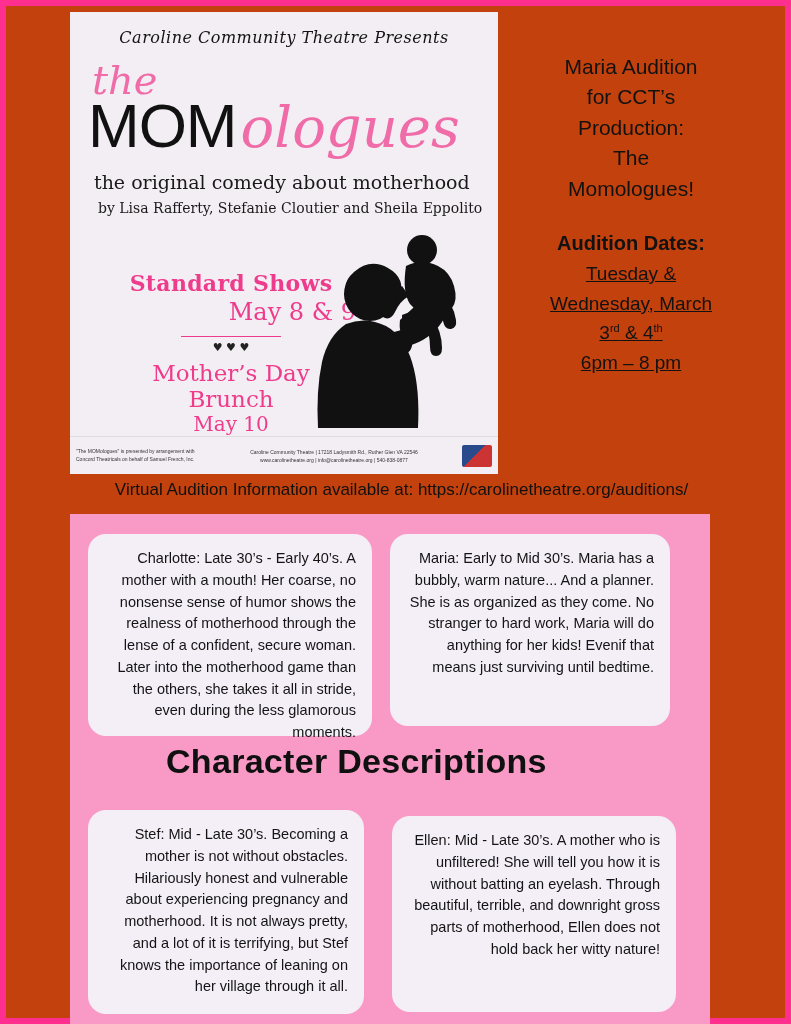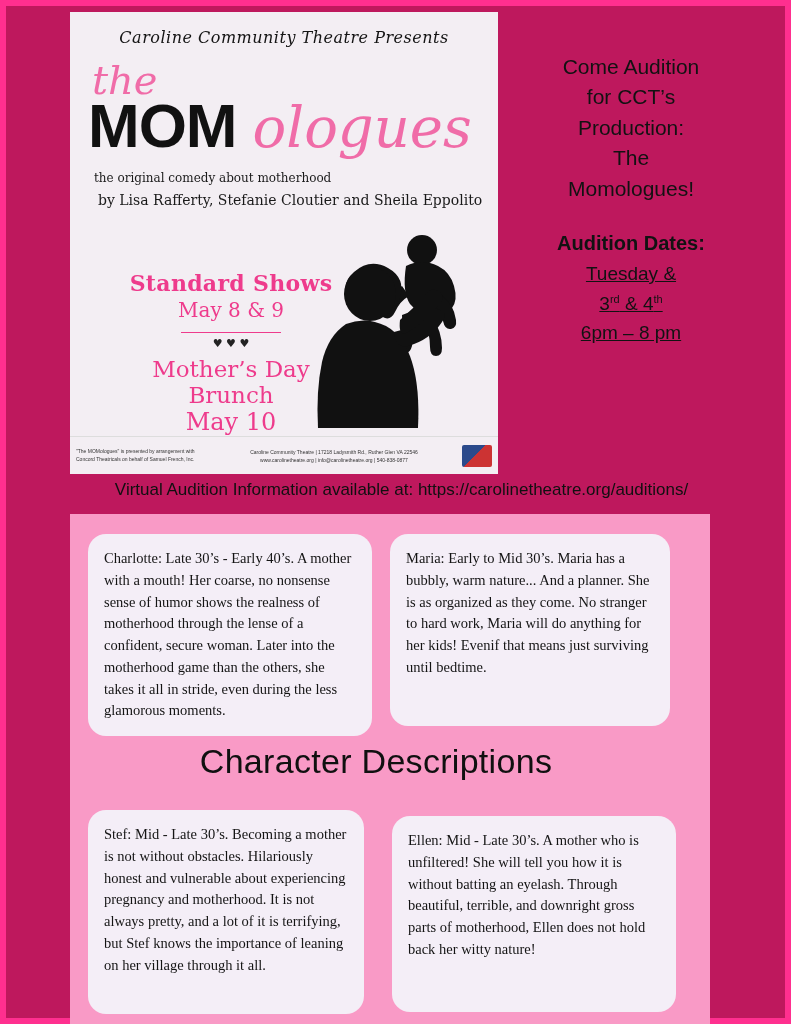--- a/index.html
+++ b/index.html
@@ -11,21 +11,21 @@
     height: 1024px;
     background: #ff4b9b;
     font-family: "Liberation Sans", sans-serif;
     overflow: hidden;
     position: relative;
   }
   .page {
     position: relative;
     width: 791px;
     height: 1024px;
-    background: #be185d;
+    background: #c2410c;
     box-sizing: border-box;
     border: 6px solid #ff2f8f;
   }
 
   
   .poster {
     position: absolute;
     left: 64px;
     top: 6px;
     width: 428px;
@@ -50,38 +50,38 @@
     color: #f06ca8;
     margin: 10px 0 -8px 22px;
   }
   .title-row {
     margin-left: 18px;
     display: flex;
     align-items: baseline;
   }
   .title-mom {
     font-family: "Liberation Sans", sans-serif;
-    font-weight: bold;
+    font-weight: normal;
     font-size: 62px;
     letter-spacing: -1px;
     color: #111;
     line-height: 1;
     position: relative;
   }
   .title-ologues {
     font-family: "DejaVu Serif", serif;
     font-style: italic;
     font-size: 56px;
     color: #f06ca8;
     line-height: 1;
-    margin-left: 16px;
+    margin-left: 4px;
   }
   .poster-sub {
     font-family: "DejaVu Serif", serif;
-    font-size: 12px;
+    font-size: 19px;
     color: #1a1a1a;
     margin: 14px 0 7px 24px;
   }
   .poster-authors {
     font-family: "DejaVu Serif", serif;
     font-size: 14px;
     color: #1a1a1a;
     margin: 6px 0 0 28px;
   }
   .shows {
@@ -92,39 +92,40 @@
     text-align: center;
     color: #ee3b8c;
     font-family: "DejaVu Serif", serif;
   }
   .shows .s-h {
     font-size: 22px;
     font-weight: bold;
     letter-spacing: .3px;
   }
   .shows .s-d {
-    font-size: 20px;
+    font-size: 24px;
     margin-top: 2px;
+    text-align: right;
   }
   .shows .rule {
     width: 100px;
     height: 1px;
     background: #ee3b8c;
     margin: 10px auto 4px auto;
   }
   .shows .hearts {
     font-size: 11px;
     color: #222;
     margin-bottom: 6px;
   }
   .shows .s-h2 {
     font-size: 23px;
   }
   .shows .s-d2 {
-    font-size: 24px;
+    font-size: 20px;
   }
   .silhouette {
     position: absolute;
     right: 10px;
     bottom: 46px;
     width: 190px;
     height: 200px;
   }
   .poster-footer {
     position: absolute;
@@ -195,37 +196,36 @@
     top: 508px;
     width: 640px;
     height: 512px;
     background: #f99ac6;
   }
   .char-title {
     position: absolute;
     left: 96px;
     top: 228px;
     width: 420px;
-    text-align: center;
+    text-align: left;
     font-size: 34px;
-    font-weight: normal;
+    font-weight: bold;
     color: #101010;
     letter-spacing: .3px;
   }
   .card {
     position: absolute;
     background: #f4eef7;
     border-radius: 18px;
     box-sizing: border-box;
     padding: 14px 16px;
     font-size: 14.5px;
     line-height: 1.5;
     color: #141414;
-    text-align: left;
-    font-family: Liberation Serif, serif;
+    text-align: right;
   }
   .card-charlotte { left: 18px;  top: 20px;  width: 284px; height: 202px; }
   .card-maria     { left: 320px; top: 20px;  width: 280px; height: 192px; }
   .card-stef      { left: 18px;  top: 296px; width: 276px; height: 204px; }
   .card-ellen     { left: 322px; top: 302px; width: 284px; height: 196px; }
 </style>
 </head>
 <body>
 
 <div class="page">
@@ -278,30 +278,31 @@
       <div class="mid">
         <div>Caroline Community Theatre | 17218 Ladysmith Rd., Ruther Glen VA 22546</div>
         <div>www.carolinetheatre.org | info@carolinetheatre.org | 540-838-0877</div>
       </div>
       <div class="logo"></div>
     </div>
   </div>
 
   <div class="right-col">
     <div class="audition-call">
-      <div>Come Audition</div>
+      <div>Maria Audition</div>
       <div>for CCT’s</div>
       <div>Production:</div>
       <div>The</div>
       <div>Momologues!</div>
     </div>
 
     <div class="dates-head">Audition Dates:</div>
     <div class="dates-body">
       <div>Tuesday &amp;</div>
+      <div>Wednesday, March</div>
       <div>
         <span>3</span><sup>rd</sup><span> &amp; 4</span><sup>th</sup>
       </div>
       <div>6pm – 8 pm</div>
     </div>
   </div>
 
   <div class="virtual-line">Virtual Audition Information available at: https://carolinetheatre.org/auditions/</div>
 
   <div class="bottom-panel">

